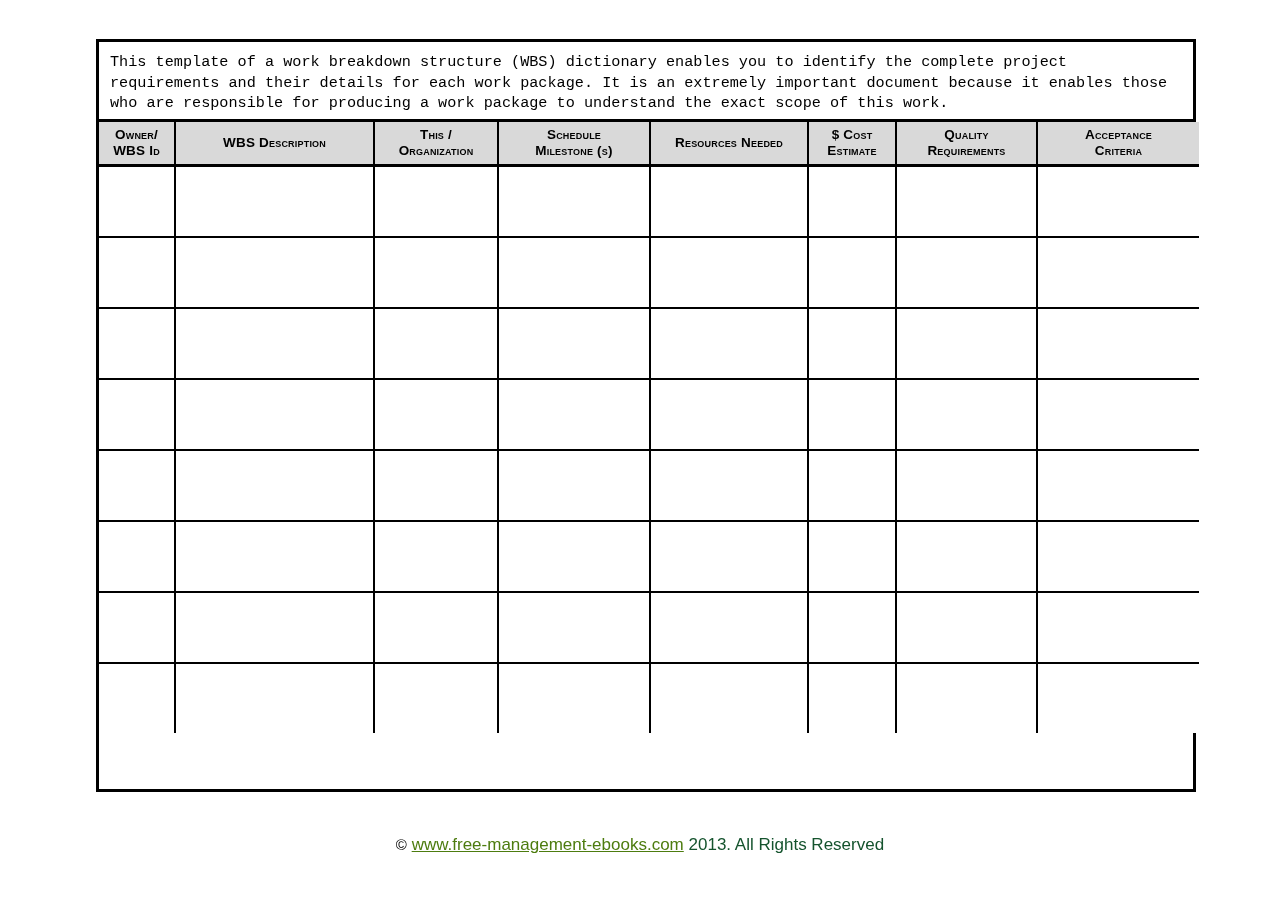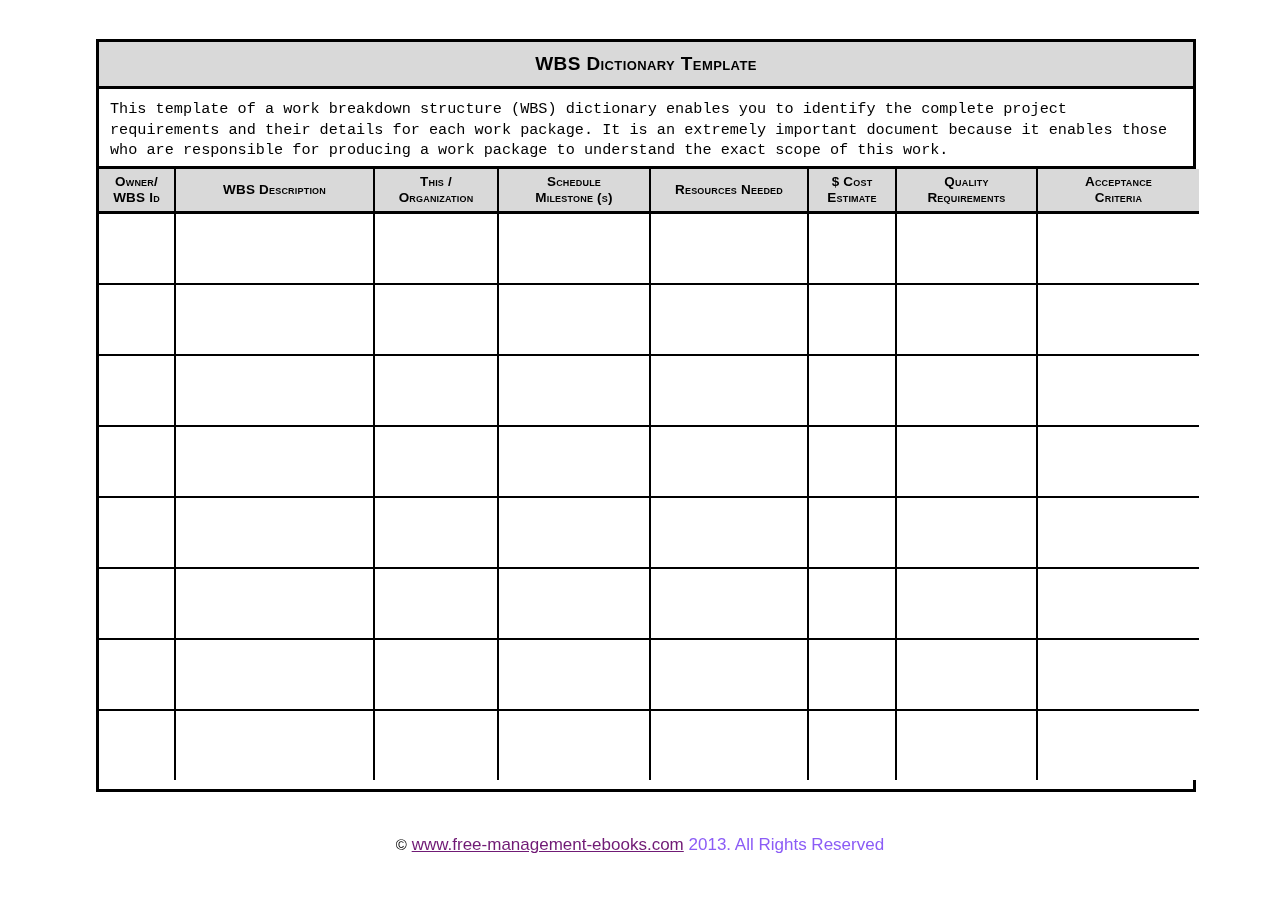--- a/index.html
+++ b/index.html
@@ -126,35 +126,32 @@
     left: 0;
     top: 834px;
     width: 1280px;
     text-align: center;
     font-size: 17px;
     line-height: 22px;
     white-space: nowrap;
   }
   .footer .copy-mark { font-size: 15px; }
   .footer a, .footer .site-link {
-    color: #701a75;
+    color: #4d7c0f;
     text-decoration: underline;
   }
-  .footer .rights { color: #8b5cf6; }
+  .footer .rights { color: #14532d; }
 </style>
 </head>
 <body>
 
 <div class="page">
 
   <div class="doc-frame">
 
-    <div class="title-band">
-      <div class="title-text"><span class="caps-first">WBS</span> <span>Dictionary Template</span></div>
-    </div>
 
     <div class="desc-block">
       <p class="desc-text">This template of a work breakdown structure (WBS) dictionary enables you to identify the complete project requirements and their details for each work package. It is an extremely important document because it enables those who are responsible for producing a work package to understand the exact scope of this work.</p>
     </div>
 
     <table class="wbs-table">
       <colgroup>
         <col class="c1">
           <col class="c2">
           <col class="c3">

